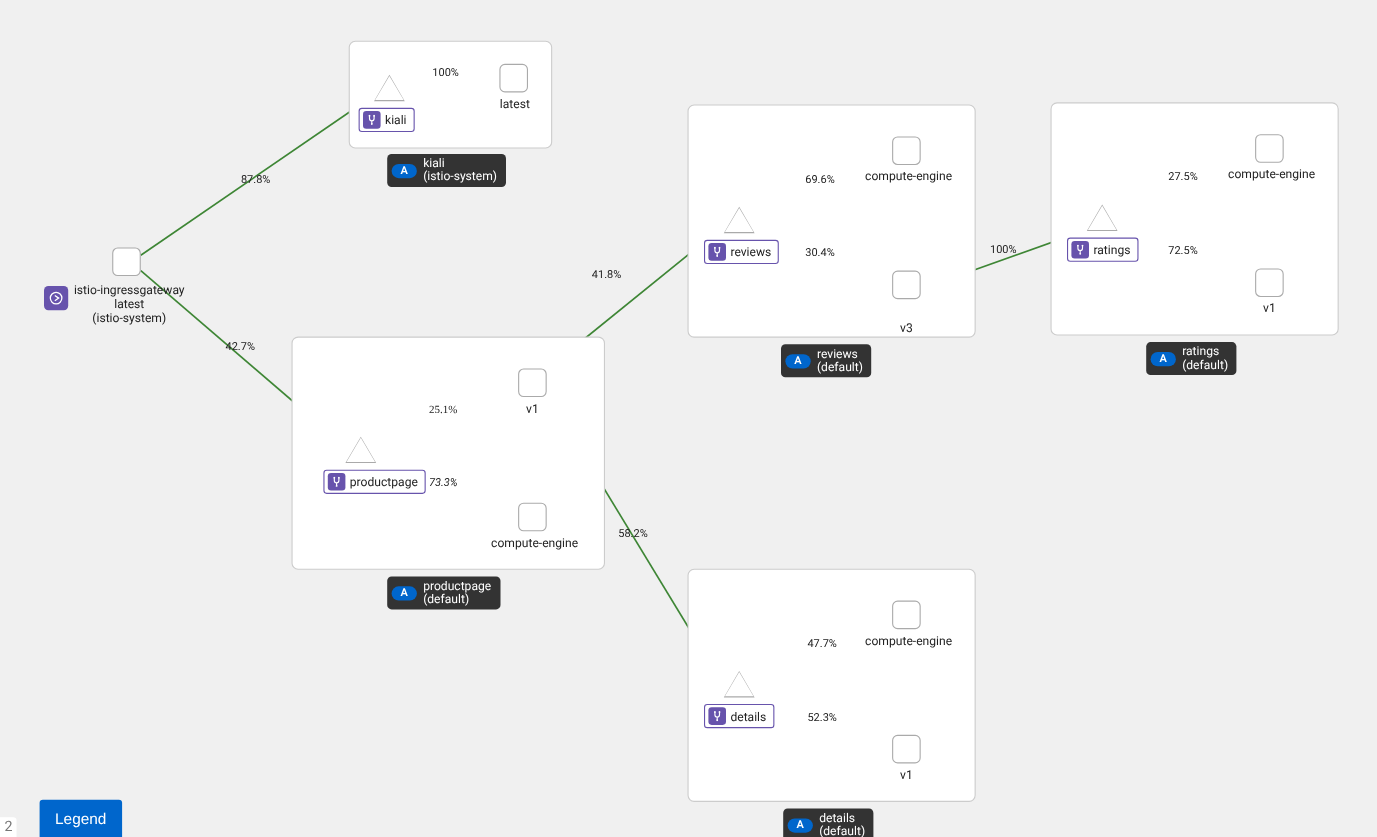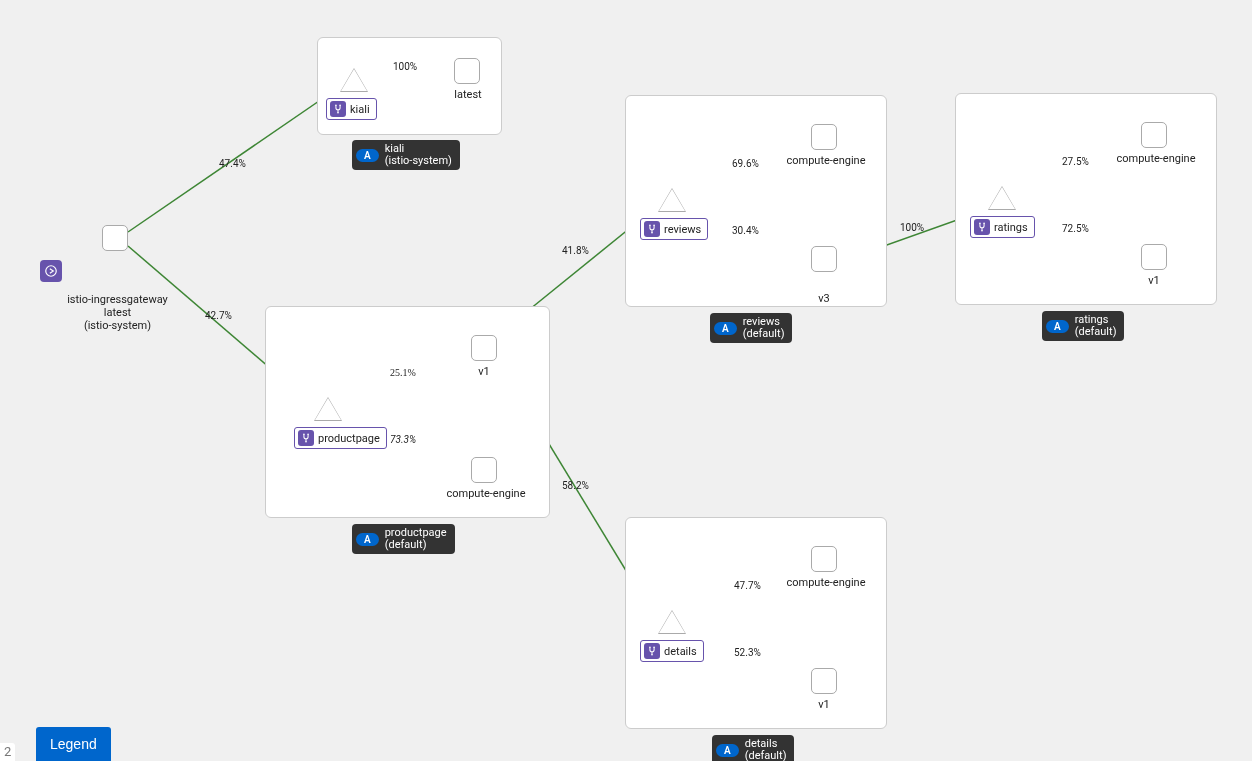--- a/index.html
+++ b/index.html
@@ -83,21 +83,20 @@
     border-radius: 5px;
     box-sizing: border-box;
   }
   .root-label {
     position: absolute;
     font-size: 11px;
     color: #222;
     text-align: center;
     line-height: 13px;
     white-space: nowrap;
-    margin-top: 36px;
   }
   .root-badge {
     position: absolute;
     width: 22px;
     height: 22px;
     background: #6753ac;
     border-radius: 4px;
     display: flex;
     align-items: center;
     justify-content: center;
@@ -342,26 +341,26 @@
     <div class="node-square" style="left:185px; top:28px;"></div>
     <div class="node-square-label" style="left:155px; top:58px; width:90px;">compute-engine</div>
     <div class="node-square" style="left:185px; top:150px;"></div>
     <div class="node-square-label" style="left:190px; top:180px; width:16px;">v1</div>
   </div>
   <div class="group-label" style="left:1042px; top:311px;">
     <span class="a-badge">A</span>
     <span class="gl-text"><span>ratings</span><br><span>(default)</span></span>
   </div>
 
-  <div class="edge-label" style="left:219px; top:158px;">47.4%</div>
+  <div class="edge-label" style="left:219px; top:158px;">87.8%</div>
   <div class="edge-label" style="left:205px; top:310px;">42.7%</div>
   <div class="edge-label" style="left:393px; top:61px;">100%</div>
   <div class="edge-label" style="left:390px; top:367px;font-family:Liberation Serif, serif;">25.1%</div>
   <div class="edge-label" style="left:390px; top:434px;font-style:italic;">73.3%</div>
-  <div class="edge-label" style="left:562px; top:245px;">41.8%</div>
+  <div class="edge-label" style="left:538px; top:245px;">41.8%</div>
   <div class="edge-label" style="left:562px; top:480px;">58.2%</div>
   <div class="edge-label" style="left:732px; top:158px;">69.6%</div>
   <div class="edge-label" style="left:732px; top:225px;">30.4%</div>
   <div class="edge-label" style="left:900px; top:222px;">100%</div>
   <div class="edge-label" style="left:1062px; top:156px;">27.5%</div>
   <div class="edge-label" style="left:1062px; top:223px;">72.5%</div>
   <div class="edge-label" style="left:734px; top:580px;">47.7%</div>
   <div class="edge-label" style="left:734px; top:647px;">52.3%</div>
 
 </div>

